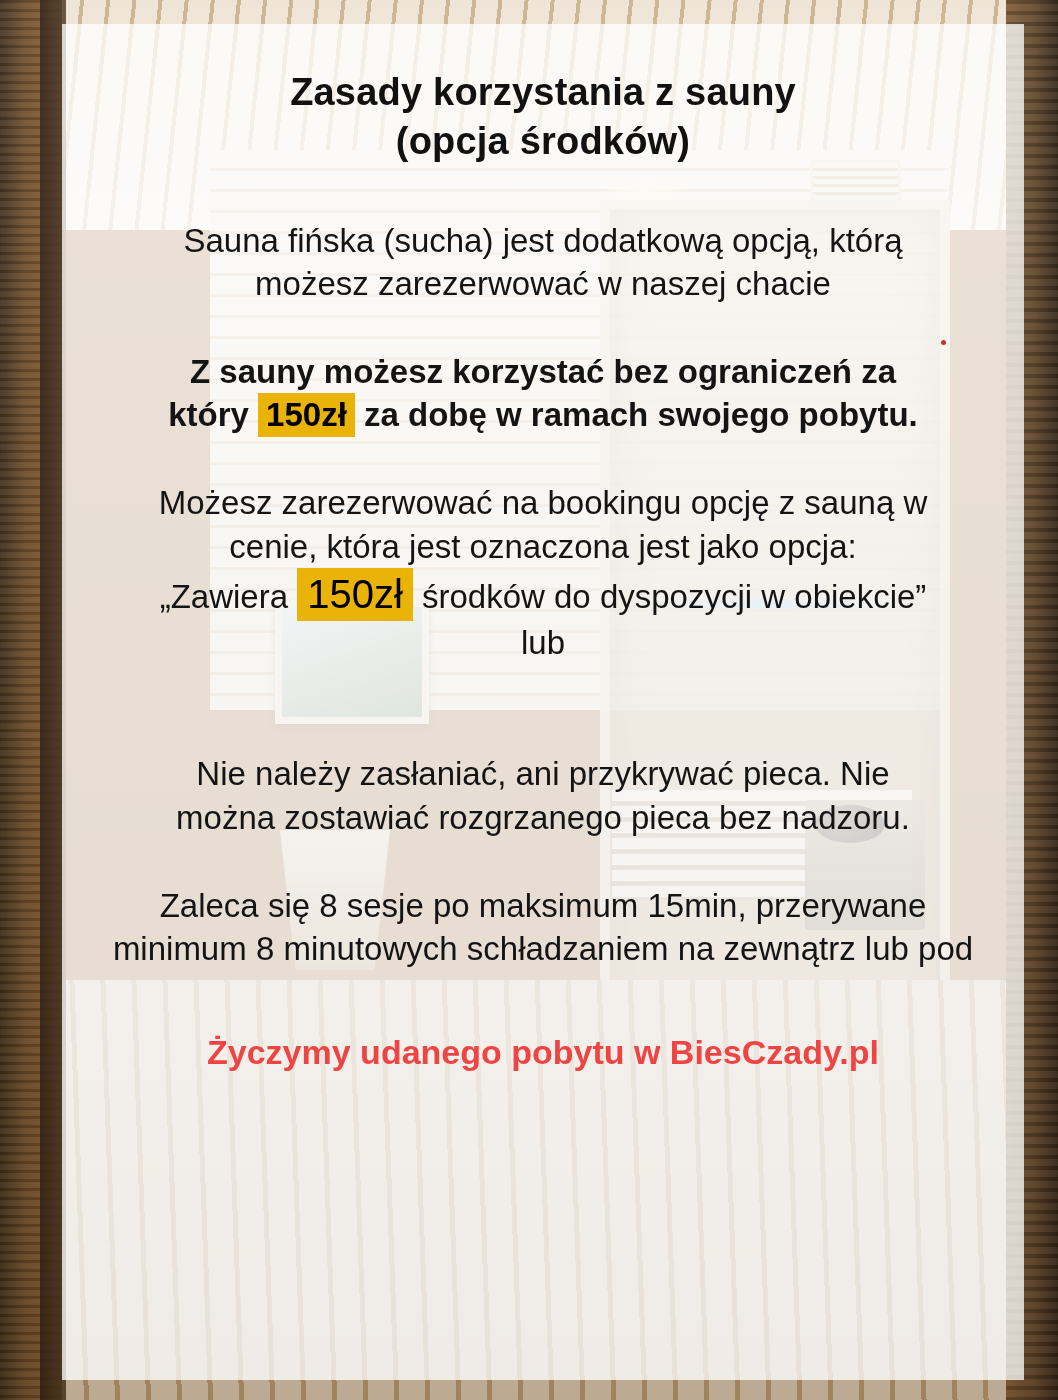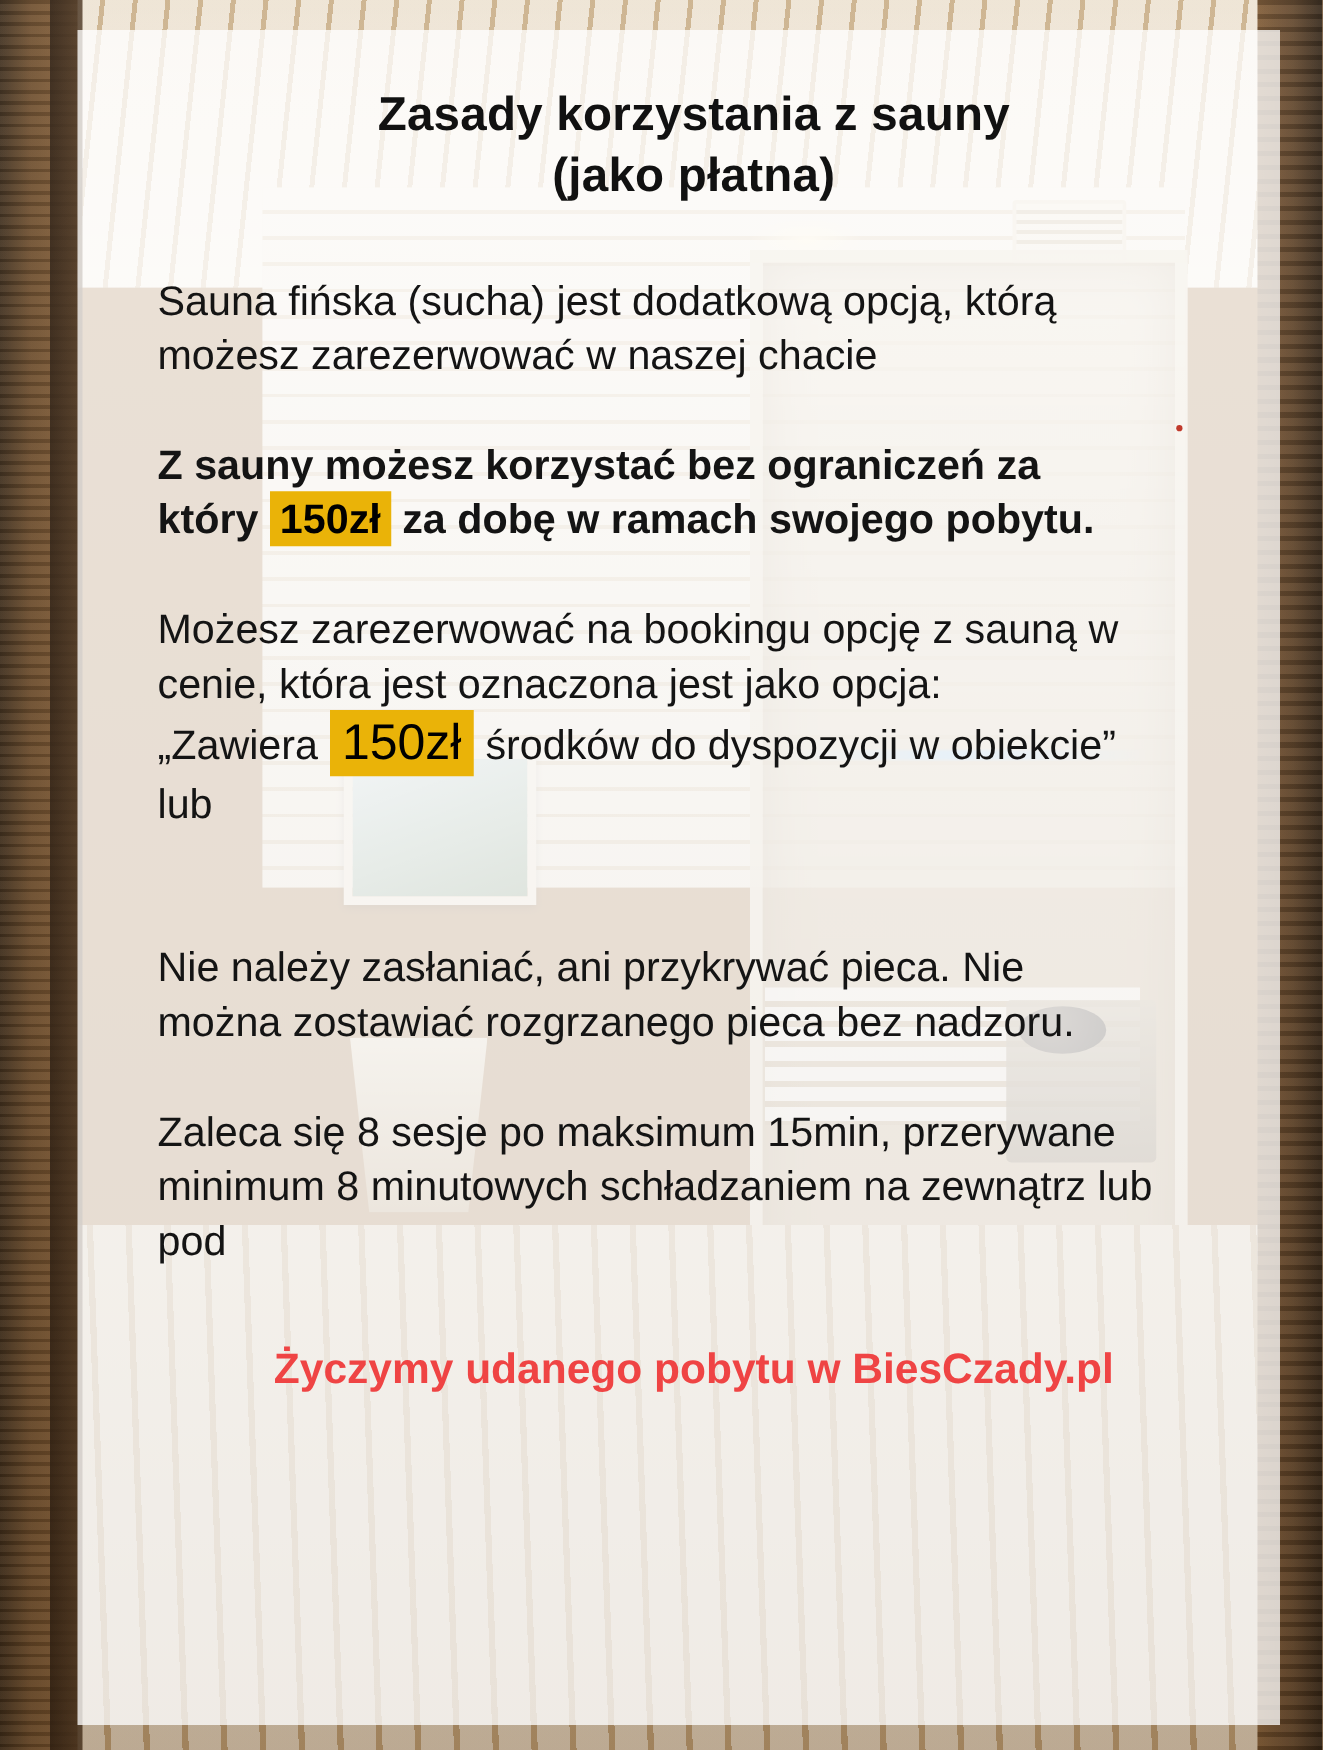--- a/index.html
+++ b/index.html
@@ -165,40 +165,40 @@
 
   
   .overlay {
     position: absolute;
     left: 62px;
     top: 24px;
     width: 962px;
     height: 1356px;
     background: rgba(255,255,255,0.76);
     box-sizing: border-box;
-    padding: 44px 40px 30px 64px;
+    padding: 44px 40px 30px 40px;
     display: flex;
     flex-direction: column;
     align-items: center;
   }
 
   .title {
     font-size: 38px;
     font-weight: bold;
     color: #111;
     text-align: center;
     line-height: 1.3;
     letter-spacing: .2px;
     margin: 0;
   }
 
   .para {
     font-size: 33px;
     color: #141414;
-    text-align: left;
+    text-align: center;
     line-height: 1.32;
     margin: 0;
     width: 100%;
   }
   .para.bold {
     font-weight: bold;
   }
   .gap-lg { height: 52px; }
   .gap-md { height: 44px; }
   .gap-xl { height: 62px; }
@@ -251,21 +251,21 @@
     <div class="frame-left-inner"></div>
   </div>
   <div class="frame-right"></div>
   <div class="photo-haze"></div>
 </div>
 
 <div class="overlay">
 
   <h1 class="title">
     <span>Zasady korzystania z sauny</span><br>
-    <span>(jako płatna)</span>
+    <span>(opcja środków)</span>
   </h1>
 
   <div class="gap-lg"></div>
 
   <p class="para">
     <span>Sauna fińska (sucha) jest dodatkową opcją, którą</span><br>
     <span>możesz zarezerwować w naszej chacie</span>
   </p>
 
   <div class="gap-md"></div>

